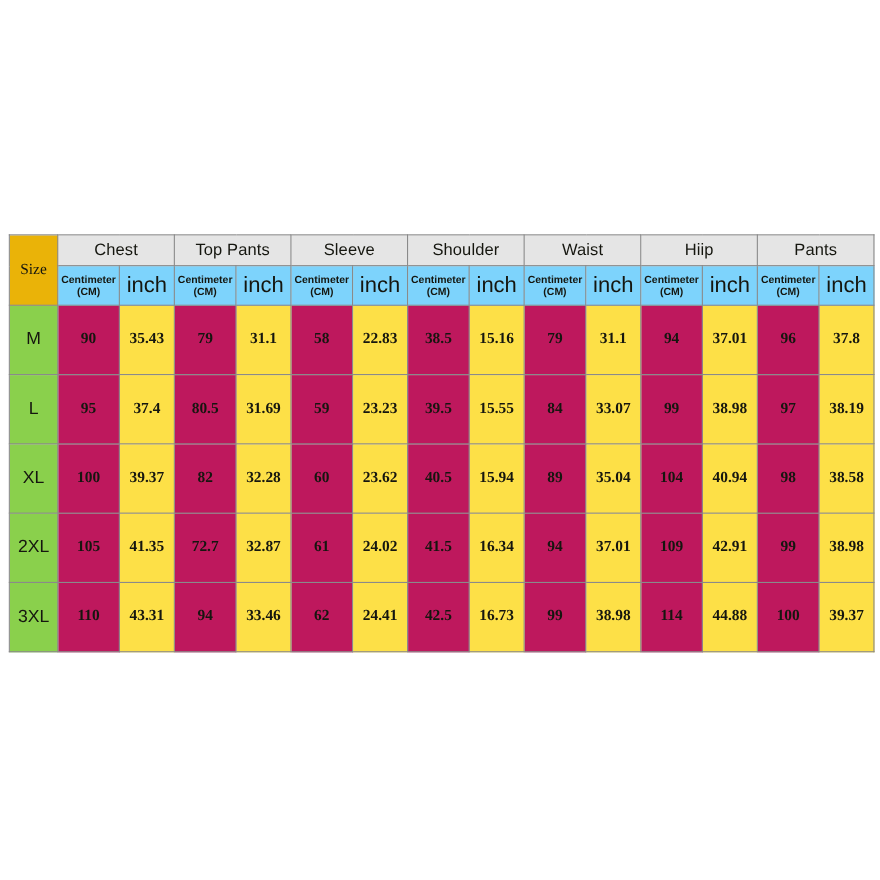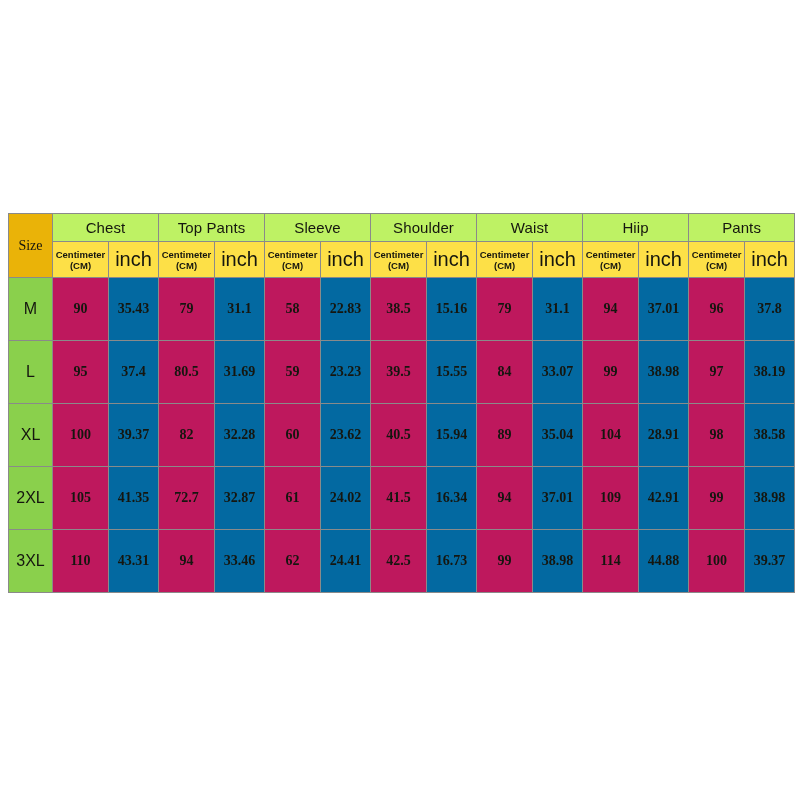--- a/index.html
+++ b/index.html
@@ -32,40 +32,40 @@
     border: 1px solid #8a8a8a;
     padding: 0;
     text-align: center;
     vertical-align: middle;
     color: #15160f;
   }
 
   
   .grp-head {
     height: 27px;
-    background: #bef264;
+    background: #e5e5e5;
     font-family: "Liberation Sans", sans-serif;
     font-weight: 400;
     font-size: 15px;
     letter-spacing: 0.1px;
   }
 
   
   .size-head {
     height: 62px;
     background: #eab308;
     font-family: Liberation Serif, serif;
     font-weight: 400;
     font-size: 14px;
   }
 
   
   .unit-head {
     height: 35px;
-    background: #fde047;
+    background: #7dd3fc;
     font-family: "Liberation Sans", sans-serif;
   }
   .unit-head.cm {
     font-weight: 700;
     font-size: 9.5px;
     line-height: 11px;
   }
   .unit-head.inch {
     font-weight: 400;
     font-size: 20px;
@@ -81,21 +81,21 @@
     font-weight: 400;
     font-size: 16px;
   }
   .cell-cm {
     background: #be185d;
     font-family: "Liberation Serif", serif;
     font-weight: 700;
     font-size: 14px;
   }
   .cell-in {
-    background: #0369a1;
+    background: #fde047;
     font-family: "Liberation Serif", serif;
     font-weight: 700;
     font-size: 14px;
   }
 
   .cm-line2 { display: block; }
 </style>
 </head>
 <body>
 
@@ -187,21 +187,21 @@
           <td class="cell-in">39.37</td>
           <td class="cell-cm">82</td>
           <td class="cell-in">32.28</td>
           <td class="cell-cm">60</td>
           <td class="cell-in">23.62</td>
           <td class="cell-cm">40.5</td>
           <td class="cell-in">15.94</td>
           <td class="cell-cm">89</td>
           <td class="cell-in">35.04</td>
           <td class="cell-cm">104</td>
-          <td class="cell-in">28.91</td>
+          <td class="cell-in">40.94</td>
           <td class="cell-cm">98</td>
           <td class="cell-in">38.58</td>
         </tr>
         <tr class="row-data">
           <td class="cell-size">2XL</td>
           <td class="cell-cm">105</td>
           <td class="cell-in">41.35</td>
           <td class="cell-cm">72.7</td>
           <td class="cell-in">32.87</td>
           <td class="cell-cm">61</td>

